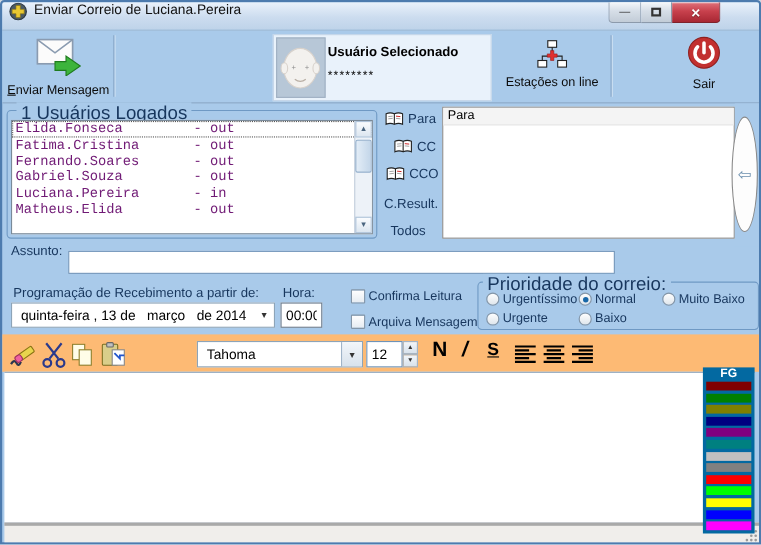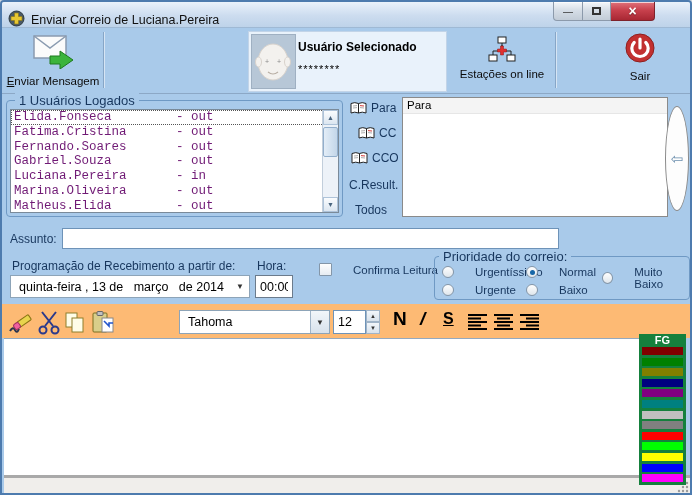--- a/index.html
+++ b/index.html
@@ -6,21 +6,21 @@
   html,body { background:#cfd8e2; font-family:"Liberation Sans", sans-serif; }
   .window {
     position:relative; width:692px; height:495px;
     background:#A9CAEA; border:2px solid #4D7BAE; border-radius:4px 4px 0 0;
     overflow:hidden;
   }
   
   .titlebar {
     position:absolute; left:0; top:0; width:100%; height:26px;
     background:linear-gradient(#EAF2FB, #CCDCEF 55%, #BED3E9);
-    border-bottom:1px solid #9FB9D4; display:flex; align-items:flex-end;
+    border-bottom:1px solid #9FB9D4; display:flex; align-items:flex-start;
   }
   .app-icon { margin:0 6px 0 6px; width:17px; height:17px; }
   .title-text { font-size:12.5px; color:#111; }
   .winbtns { position:absolute; left:551px; top:0; display:flex; }
   .wbtn {
     height:19px; display:flex; align-items:center; justify-content:center;
     border:1px solid #8C9AAB; border-top:none; box-shadow:inset 0 1px 0 rgba(255,255,255,.7);
     background:linear-gradient(#F4F7FA, #D6DEE7 45%, #C2CCD7);
     color:#333; font-size:10px; cursor:default;
   }
@@ -44,21 +44,21 @@
     background:#E9F2FB; border:1px solid #C2D4E8; display:flex;
   }
   .avatar { width:45px; height:55px; margin:2px; background:#B7C7D7; border:1px solid #9FB0C2; }
   .up-text { flex:1; padding-top:8px; }
   .up-title { font-size:12px; font-weight:bold; color:#000; }
   .up-value { font-size:11px; color:#000; margin-top:9px; letter-spacing:1px; }
   
   .groupbox { position:absolute; border:1px solid #6F99C4; border-radius:4px; }
   .gb-caption {
     position:absolute; top:-8px; left:8px; background:#A9CAEA; padding:0 4px;
-    font-size:13px; color:#17365D; white-space:nowrap;
+    font-size:17px; color:#17365D; white-space:nowrap;
   }
   
   .user-list {
     position:absolute; left:8px; top:107px; width:329px; height:104px;
     background:#fff; border:1px solid #7A8A99; overflow:hidden;
   }
   .list-row {
     height:14.8px; line-height:14.6px; font-family:"Liberation Mono", monospace;
     font-size:12.5px; color:#701a75; padding-left:3px; white-space:nowrap; cursor:default;
   }
@@ -81,33 +81,33 @@
   .collapse-btn span { font-size:15px; color:#6C8FAE; }
   
   .label { position:absolute; font-size:12px; color:#17365D; white-space:nowrap; }
   .tinput { position:absolute; background:#fff; border:1px solid #6E93B8; font-size:12.5px; color:#000; padding:2px 4px; font-family:"Liberation Sans",sans-serif; }
   
   .combo { position:absolute; background:#fff; border:1px solid #8DA4B8; font-size:12.5px; color:#000; display:flex; align-items:center; cursor:pointer; }
   .combo .cb-text { flex:1; padding:0 8px; white-space:pre; overflow:hidden; }
   .combo .cb-arrow { width:18px; text-align:center; font-size:8px; color:#333; }
   .dd-btn { width:19px; height:100%; background:linear-gradient(#F2F6FA,#D8E2EC); border-left:1px solid #A0B4C8; font-size:8px; color:#333; display:flex; align-items:center; justify-content:center; }
   
-  .check-item, .radio-item { position:absolute; display:flex; align-items:center; gap:21px; font-size:11.5px; color:#17365D; cursor:pointer; }
+  .check-item, .radio-item { position:absolute; display:flex; align-items:center; gap:3px; font-size:11.5px; color:#17365D; cursor:pointer; }
   .cbox { width:13px; height:13px; background:linear-gradient(#FEFEFE,#E6ECF2); border:1px solid #8496A8; border-radius:1px; }
   .rdo { position:relative; width:12px; height:12px; border-radius:50%; background:linear-gradient(#FEFEFE,#DFE6EC); border:1px solid #8496A8; }
   .rdo.on::after { content:""; position:absolute; left:2.5px; top:2.5px; width:5px; height:5px; border-radius:50%; background:#1767A8; }
   
   .fmtbar { position:absolute; left:0; top:302px; width:100%; height:34px; background:#fdba74; }
   .fmt-icon { position:absolute; cursor:pointer; }
   .fmt-text { position:absolute; font-weight:bold; color:#000; cursor:pointer; }
   .spinner { position:absolute; left:364px; top:308px; width:14px; height:24px; }
   .spin { height:12px; background:linear-gradient(#F2F6FA,#D8E2EC); border:1px solid #A0B4C8; font-size:6px; color:#333; text-align:center; line-height:10px; cursor:pointer; }
   
   .editor { position:absolute; left:2px; top:336px; width:682px; height:137px; background:#fff; border-top:1px solid #93A9BF; }
-  .palette { position:absolute; left:637px; top:332px; width:47px; height:151px; background:#15803d; z-index:5; }
+  .palette { position:absolute; left:637px; top:332px; width:47px; height:151px; background:#0369a1; z-index:5; }
   .pal-header { color:#fff; font-size:11px; font-weight:bold; text-align:center; height:13px; line-height:13px; }
   .swatch { height:8px; margin:0 3px 2.6px 3px; cursor:pointer; }
   
   .statusbar { position:absolute; left:2px; top:473px; width:688px; height:20px; background:#F0EEEB; border-top:3px solid #A9A9A9; }
   .grip { position:absolute; right:2px; bottom:2px; }
 </style>
 </head>
 <body>
 
 <div class="window">
@@ -184,21 +184,20 @@
 
   <div class="groupbox" style="left:4px; top:98px; width:337px; height:117px;">
     <span class="gb-caption">1 Usuários Logados</span>
   </div>
   <div class="user-list">
     <div class="list-row selected"><span class="u-name">Elida.Fonseca</span><span class="u-status">- out</span></div>
     <div class="list-row"><span class="u-name">Fatima.Cristina</span><span class="u-status">- out</span></div>
     <div class="list-row"><span class="u-name">Fernando.Soares</span><span class="u-status">- out</span></div>
     <div class="list-row"><span class="u-name">Gabriel.Souza</span><span class="u-status">- out</span></div>
     <div class="list-row"><span class="u-name">Luciana.Pereira</span><span class="u-status">- in</span></div>
-    <div class="list-row"><span class="u-name">Marina.Oliveira</span><span class="u-status">- out</span></div>
     <div class="list-row"><span class="u-name">Matheus.Elida</span><span class="u-status">- out</span></div>
     <div class="vscroll">
       <div class="sbtn" style="top:0;"><span>▲</span></div>
       <div class="sthumb"></div>
       <div class="sbtn" style="bottom:0;"><span>▼</span></div>
     </div>
   </div>
 
   <div class="rcpt-btn" style="left:348px; top:99px;">
     <svg width="17" height="14" viewBox="0 0 17 14">
@@ -241,34 +240,38 @@
   </div>
 
   <div class="rcpt-list">
     <div class="rcpt-header">Para</div>
   </div>
   <div class="collapse-strip"></div>
   <div class="collapse-btn">
     <span>⇦</span>
   </div>
 
-  <span class="label" style="left:8px; top:230px;">Assunto:</span>
+  <span class="label" style="left:8px; top:219px;">Assunto:</span>
   <input class="tinput" style="left: 60px; top: 226px; width: 497px; height: 21px;" value="">
 
   <span class="label" style="left:10px; top:257px;">Programação de Recebimento a partir de:</span>
   <div class="combo" style="left:8px; top:273px; width:240px; height:23px;">
     <span class="cb-text">quinta-feira , 13 de   março   de 2014</span>
     <span class="cb-arrow">▼</span>
   </div>
   <span class="label" style="left:255px; top:257px;">Hora:</span>
   <input class="tinput" style="left: 253px; top: 273px; width: 38px; height: 23px; border-color: rgb(107, 123, 140); text-align: center;" value="00:00">
 
   <div class="check-item" style="left:317px; top:261px;">
     <span class="cbox"></span>
     <span>Confirma Leitura</span>
+  </div>
+  <div class="check-item" style="left:317px; top:284px;">
+    <span class="cbox"></span>
+    <span>Arquiva Mensagem</span>
   </div>
 
   <div class="groupbox" style="left:432px; top:254px; width:256px; height:44px;">
     <span class="gb-caption" style="left:4px;text-align:center;">Prioridade do correio:</span>
   </div>
   <div class="radio-item" style="left:440px; top:264px;">
     <span class="rdo"></span>
       <span>Urgentíssimo</span>
   </div>
   <div class="radio-item" style="left:524px; top:264px;">

